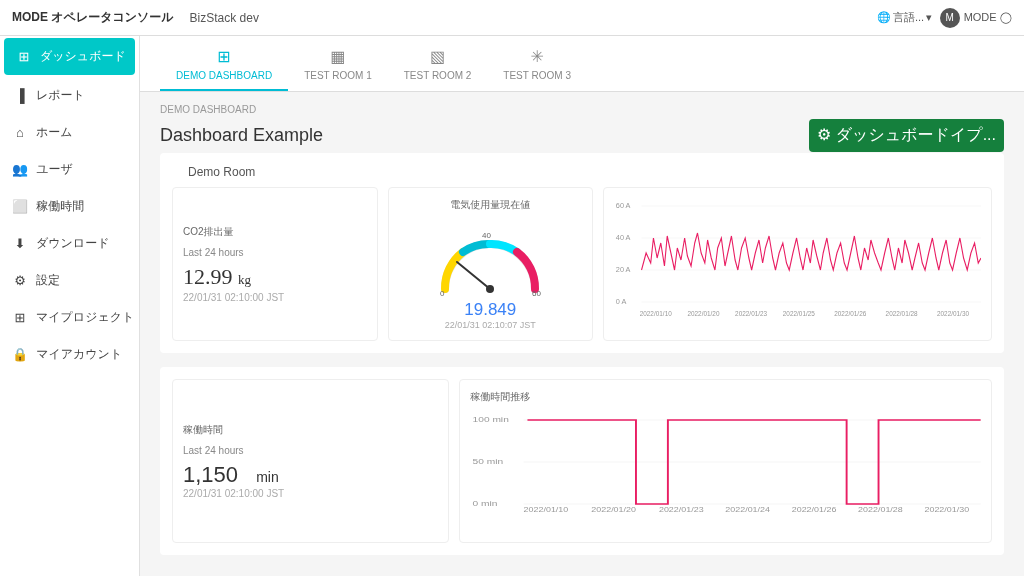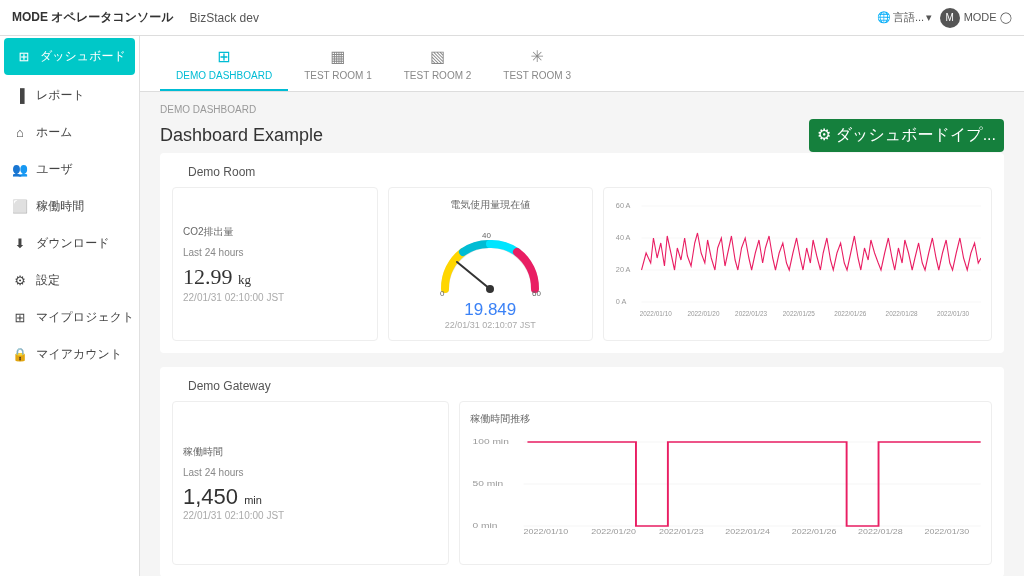--- a/index.html
+++ b/index.html
@@ -71,21 +71,21 @@
     
     .chart-widget { flex: 2; }
     .chart-container { width: 100%; height: 120px; }
 
     
     .gateway-widget-row { display: flex; gap: 10px; }
     .gateway-widget { flex: 1; border: 1px solid #eee; border-radius: 4px; padding: 10px; }
     .gateway-chart-widget { flex: 2; border: 1px solid #eee; border-radius: 4px; padding: 10px; }
 
     .op-time-value { font-size: 22px; font-weight: 300; color: #333; }
-    .op-time-unit { font-size: 11px; }
+    .op-time-unit { font-size: 14px; margin-left: 12px; }
 
     svg text { font-family: Arial, sans-serif; }
   </style>
 </head>
 <body>
 
 <div class="topbar">
   <span class="topbar-brand">MODE オペレータコンソール</span>
   <span class="topbar-app">BizStack dev</span>
   <div class="topbar-right">
@@ -240,28 +240,27 @@
                 <text x="296" y="118" font-size="7" fill="#999">2022/01/28</text>
                 <text x="352" y="118" font-size="7" fill="#999">2022/01/30</text>
               </svg>
             </div>
           </div>
 
         </div>
       </div>
 
       <div class="section-card">
-        <div class="section-title">Demo Gateway</div>
         <div class="gateway-widget-row">
 
           <div class="gateway-widget co2-widget">
             <div class="widget-label">稼働時間</div>
             <div class="co2-subtext">Last 24 hours</div>
             <div class="op-time-value">
-              <span>1,450</span>
+              <span>1,150</span>
               <span class="op-time-unit">min</span>
             </div>
             <div class="co2-timestamp">22/01/31 02:10:00 JST</div>
           </div>
 
           <div class="gateway-chart-widget">
             <div class="widget-label">稼働時間推移</div>
             <div class="chart-container">
               <svg width="100%" height="100" viewBox="0 0 400 100" preserveAspectRatio="none">
 

